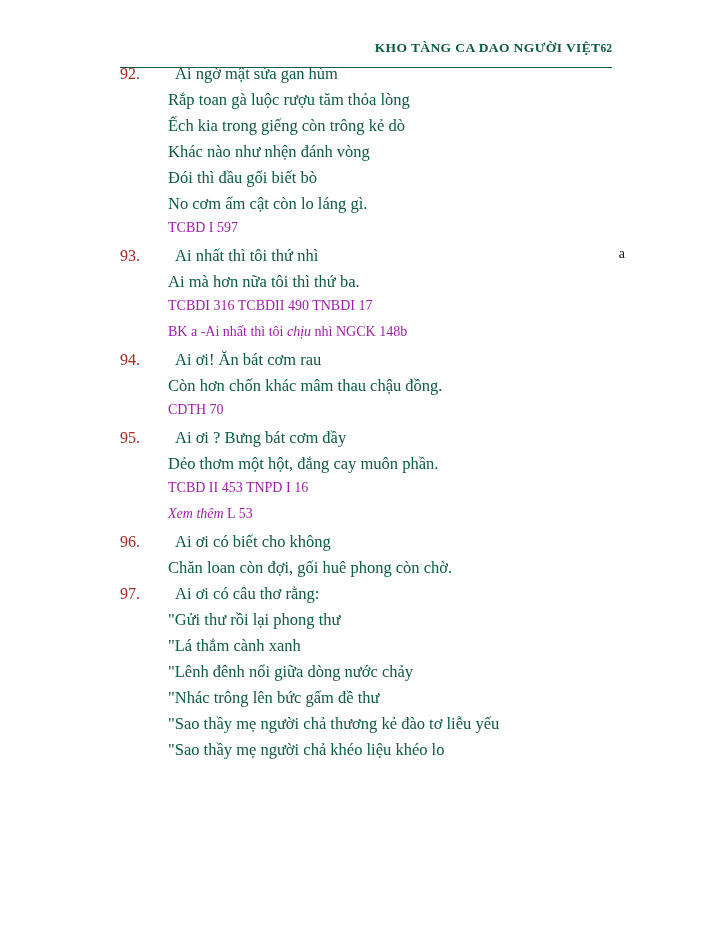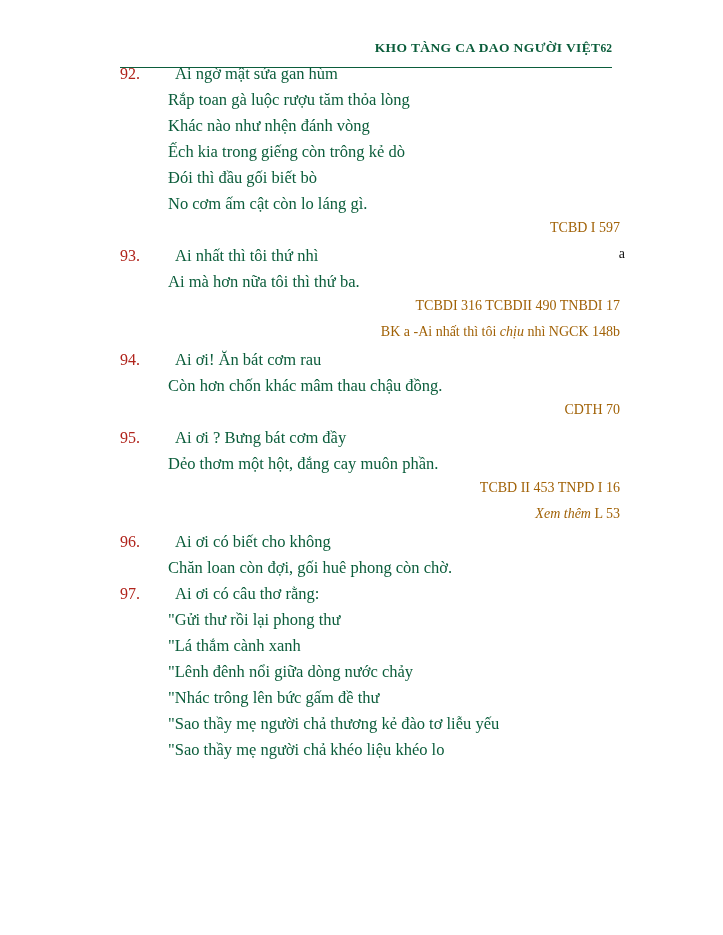--- a/index.html
+++ b/index.html
@@ -74,24 +74,23 @@
     flex: 1 1 auto;
     color: #0b5d3b;
     font-size: 16.5px;
     font-family: "Liberation Serif", serif;
     white-space: pre-wrap;
   }
   .txt.indent { padding-left: 7px; }
 
   .ref {
     flex: 1 1 auto;
-    color: #a16207;
+    color: #a21caf;
     font-size: 14px;
     font-family: "Liberation Serif", serif;
-    text-align: right;
   }
   .ref.small {
     font-size: 12px;
   }
   .ref .ital { font-style: italic; }
   .side-mark {
     position: absolute;
     right: -5px;
     color: #111111;
     font-size: 14px;
@@ -113,25 +112,25 @@
         <div class="line">
           <div class="num">92.</div>
           <div class="txt indent">Ai ngờ mật sứa gan hùm</div>
         </div>
         <div class="line">
           <div class="num empty"></div>
           <div class="txt">Rắp toan gà luộc rượu tăm thỏa lòng</div>
         </div>
         <div class="line">
           <div class="num empty"></div>
+          <div class="txt">Ếch kia trong giếng còn trông kẻ dò</div>
+        </div>
+        <div class="line">
+          <div class="num empty"></div>
           <div class="txt">Khác nào như nhện đánh vòng</div>
-        </div>
-        <div class="line">
-          <div class="num empty"></div>
-          <div class="txt">Ếch kia trong giếng còn trông kẻ dò</div>
         </div>
         <div class="line">
           <div class="num empty"></div>
           <div class="txt">Đói thì đầu gối biết bò</div>
         </div>
         <div class="line">
           <div class="num empty"></div>
           <div class="txt">No cơm ấm cật còn lo láng gì.</div>
         </div>
         <div class="line">

